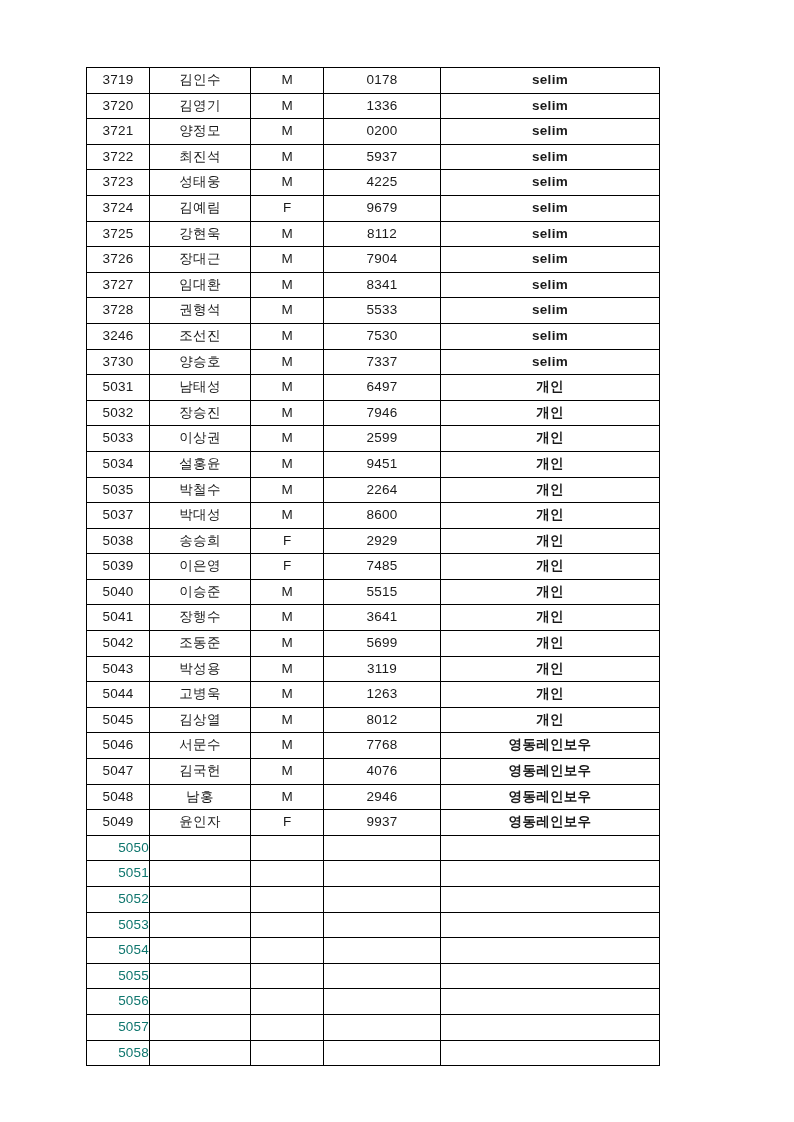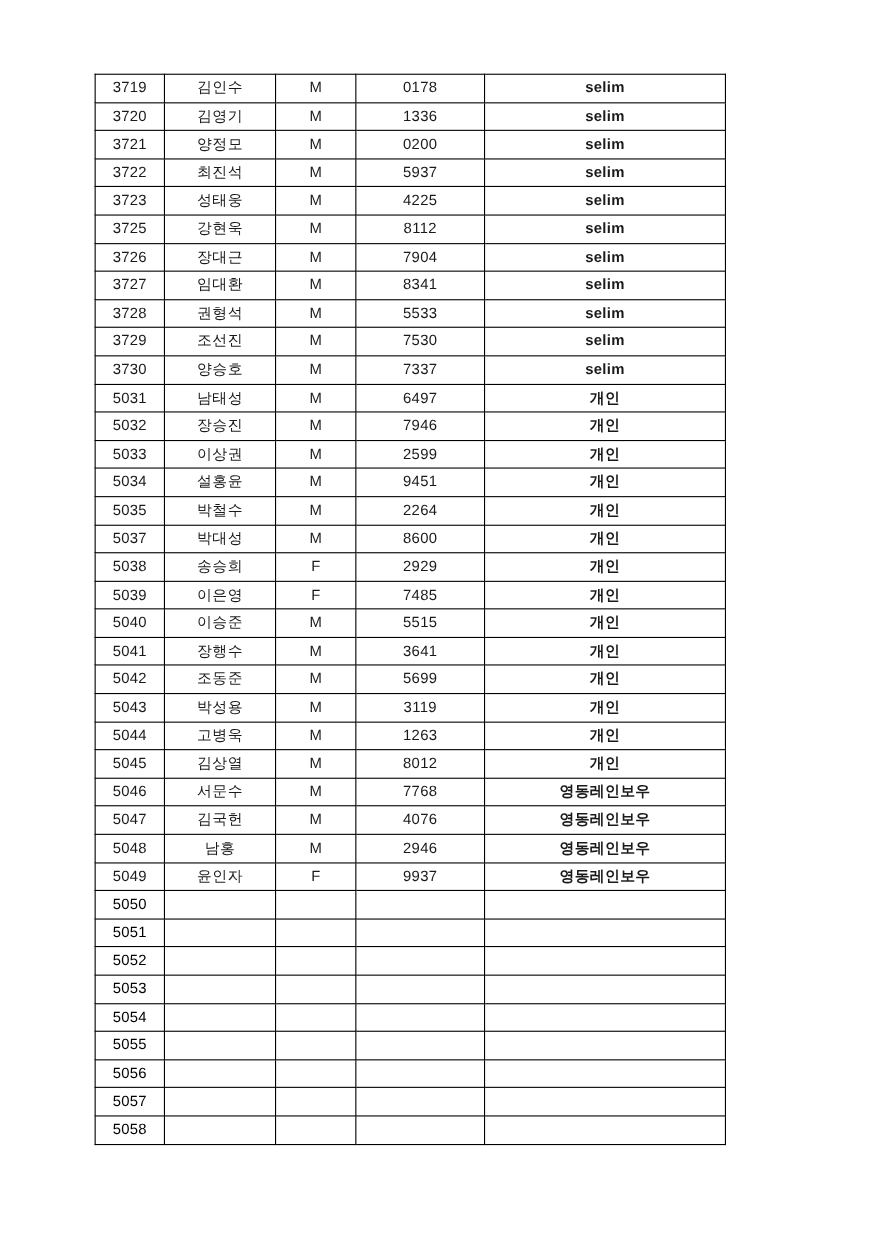--- a/index.html
+++ b/index.html
@@ -69,21 +69,22 @@
   td.cell-num {
     font-size: 13.5px;
     letter-spacing: 0.3px;
   }
   td.cell-org {
     font-size: 13.5px;
     letter-spacing: 0.3px;
     font-weight: bold;
   }
   tr.row-empty td {
-    color: #000000;
+    color: #0f766e;
+    text-align: right;
   }
 </style>
 </head>
 <body>
 
 <div class="page">
   <div class="table-wrap">
     <table class="roster">
       <colgroup>
         <col class="c-id">
@@ -122,20 +123,27 @@
             <td class="cell-org">selim</td>
           </tr>
           <tr>
             <td class="cell-id">3723</td>
             <td class="cell-name">성태웅</td>
             <td class="cell-sex">M</td>
             <td class="cell-num">4225</td>
             <td class="cell-org">selim</td>
           </tr>
           <tr>
+            <td class="cell-id">3724</td>
+            <td class="cell-name">김예림</td>
+            <td class="cell-sex">F</td>
+            <td class="cell-num">9679</td>
+            <td class="cell-org">selim</td>
+          </tr>
+          <tr>
             <td class="cell-id">3725</td>
             <td class="cell-name">강현욱</td>
             <td class="cell-sex">M</td>
             <td class="cell-num">8112</td>
             <td class="cell-org">selim</td>
           </tr>
           <tr>
             <td class="cell-id">3726</td>
             <td class="cell-name">장대근</td>
             <td class="cell-sex">M</td>
@@ -150,21 +158,21 @@
             <td class="cell-org">selim</td>
           </tr>
           <tr>
             <td class="cell-id">3728</td>
             <td class="cell-name">권형석</td>
             <td class="cell-sex">M</td>
             <td class="cell-num">5533</td>
             <td class="cell-org">selim</td>
           </tr>
           <tr>
-            <td class="cell-id">3729</td>
+            <td class="cell-id">3246</td>
             <td class="cell-name">조선진</td>
             <td class="cell-sex">M</td>
             <td class="cell-num">7530</td>
             <td class="cell-org">selim</td>
           </tr>
           <tr>
             <td class="cell-id">3730</td>
             <td class="cell-name">양승호</td>
             <td class="cell-sex">M</td>
             <td class="cell-num">7337</td>

